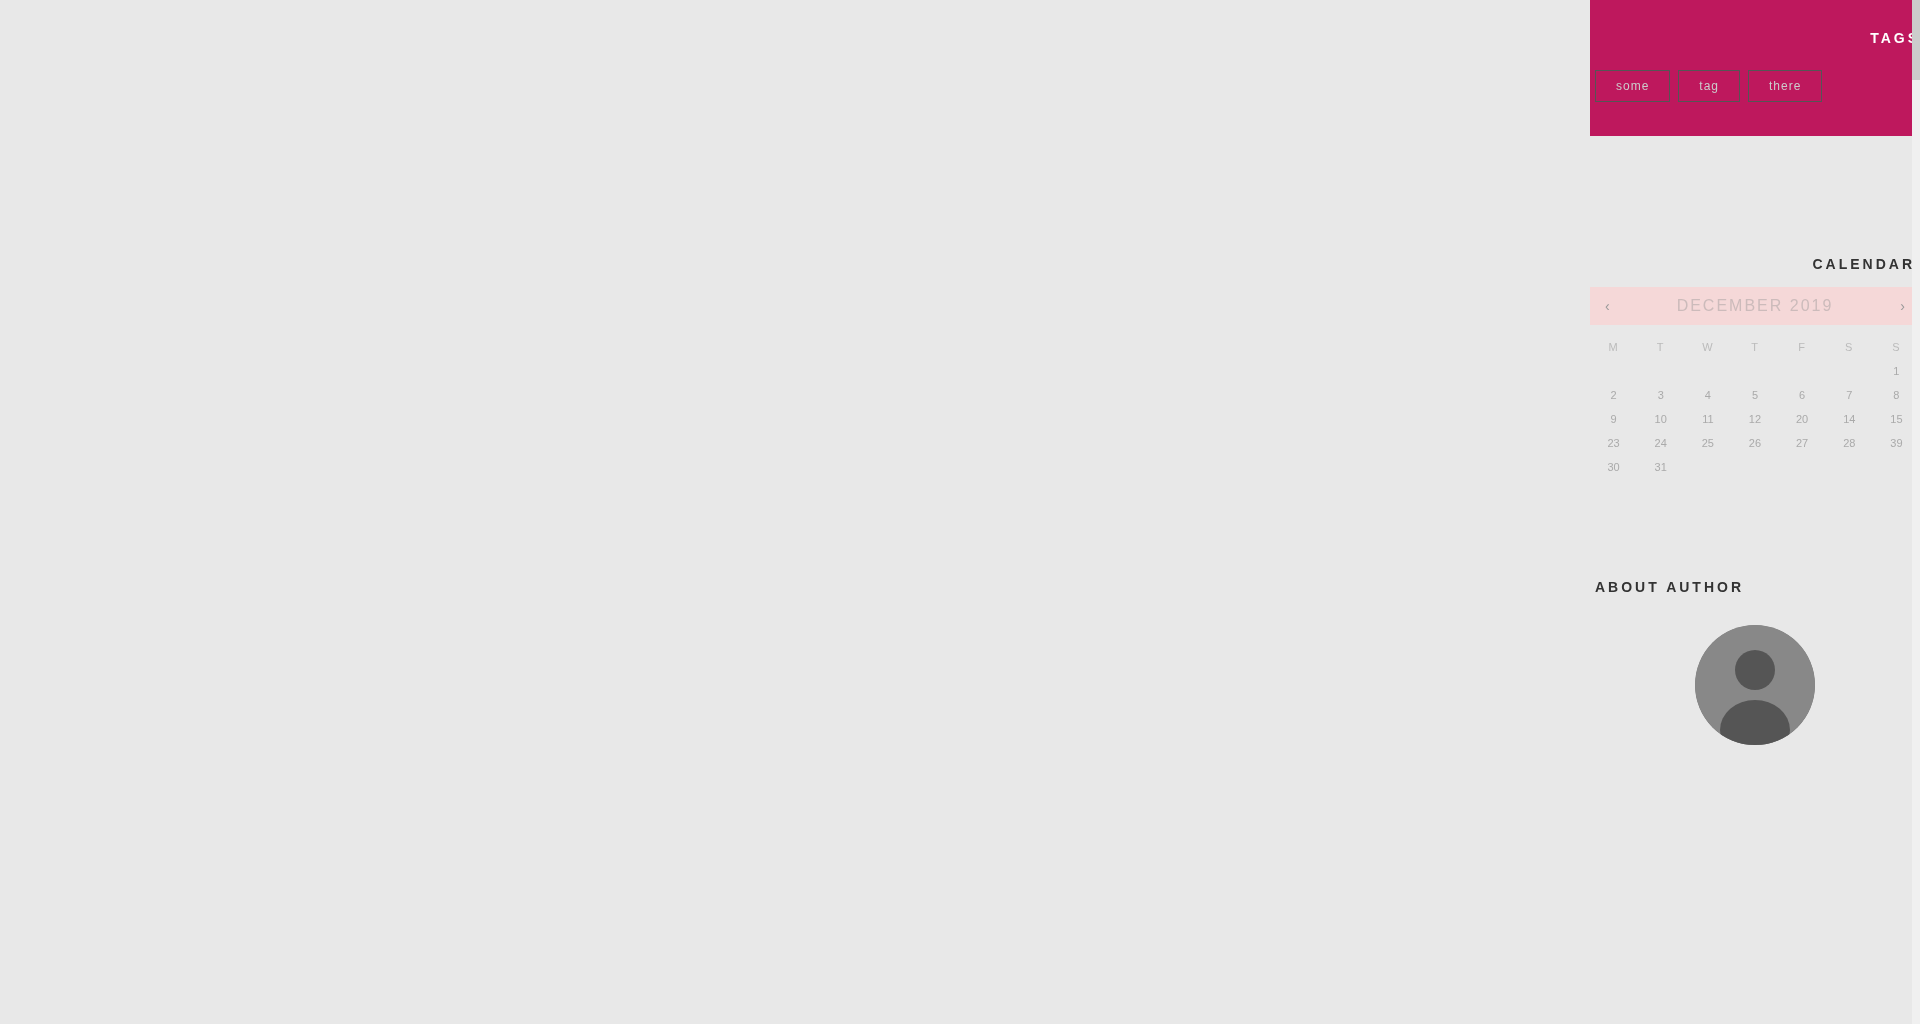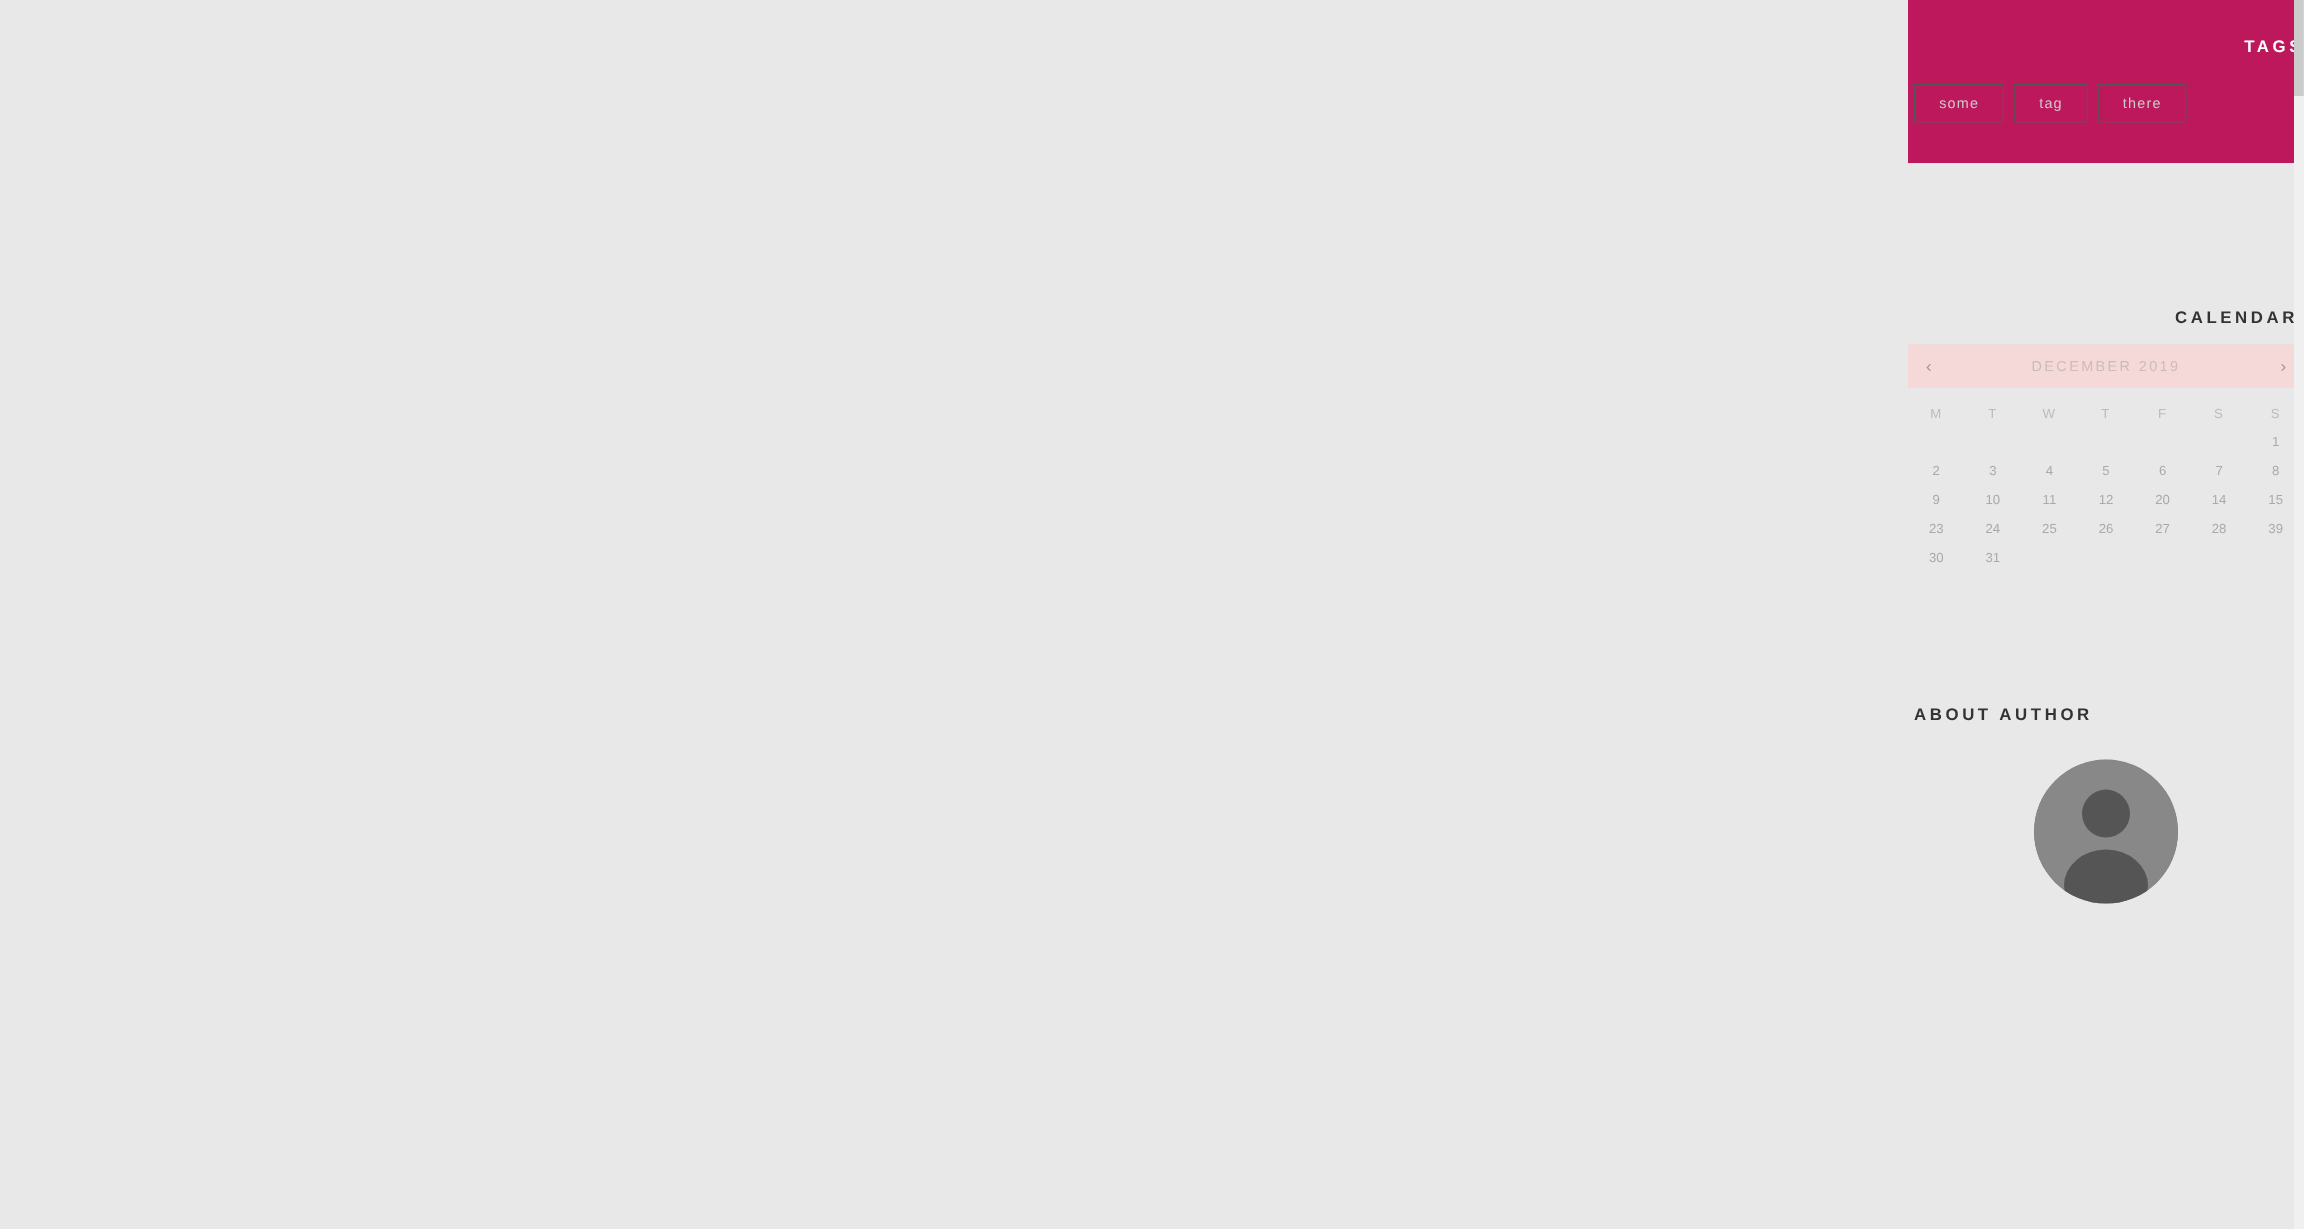--- a/index.html
+++ b/index.html
@@ -101,21 +101,21 @@
       font-size: 14px;
       cursor: pointer;
       background: none;
       border: none;
       font-family: Arial, sans-serif;
     }
 
     .cal-month-label {
       color: #ccbbbb;
       font-family: 'Arial', sans-serif;
-      font-size: 12px;
+      font-size: 16px;
       letter-spacing: 2px;
       text-transform: uppercase;
     }
 
     .calendar-grid {
       width: 100%;
       border-collapse: collapse;
     }
 
     .calendar-grid th,
@@ -132,21 +132,20 @@
       color: #bbbbbb;
       font-weight: normal;
       letter-spacing: 1px;
     }
 
     
     .about-author-widget {
       background-color: transparent;
       width: 100%;
       padding: 0 5px;
-      margin-top: 10px;
     }
 
     .about-author-title {
       color: #333333;
       font-family: 'Arial', sans-serif;
       font-size: 14px;
       font-weight: bold;
       letter-spacing: 3px;
       text-transform: uppercase;
       padding: 0 0 20px 0;

